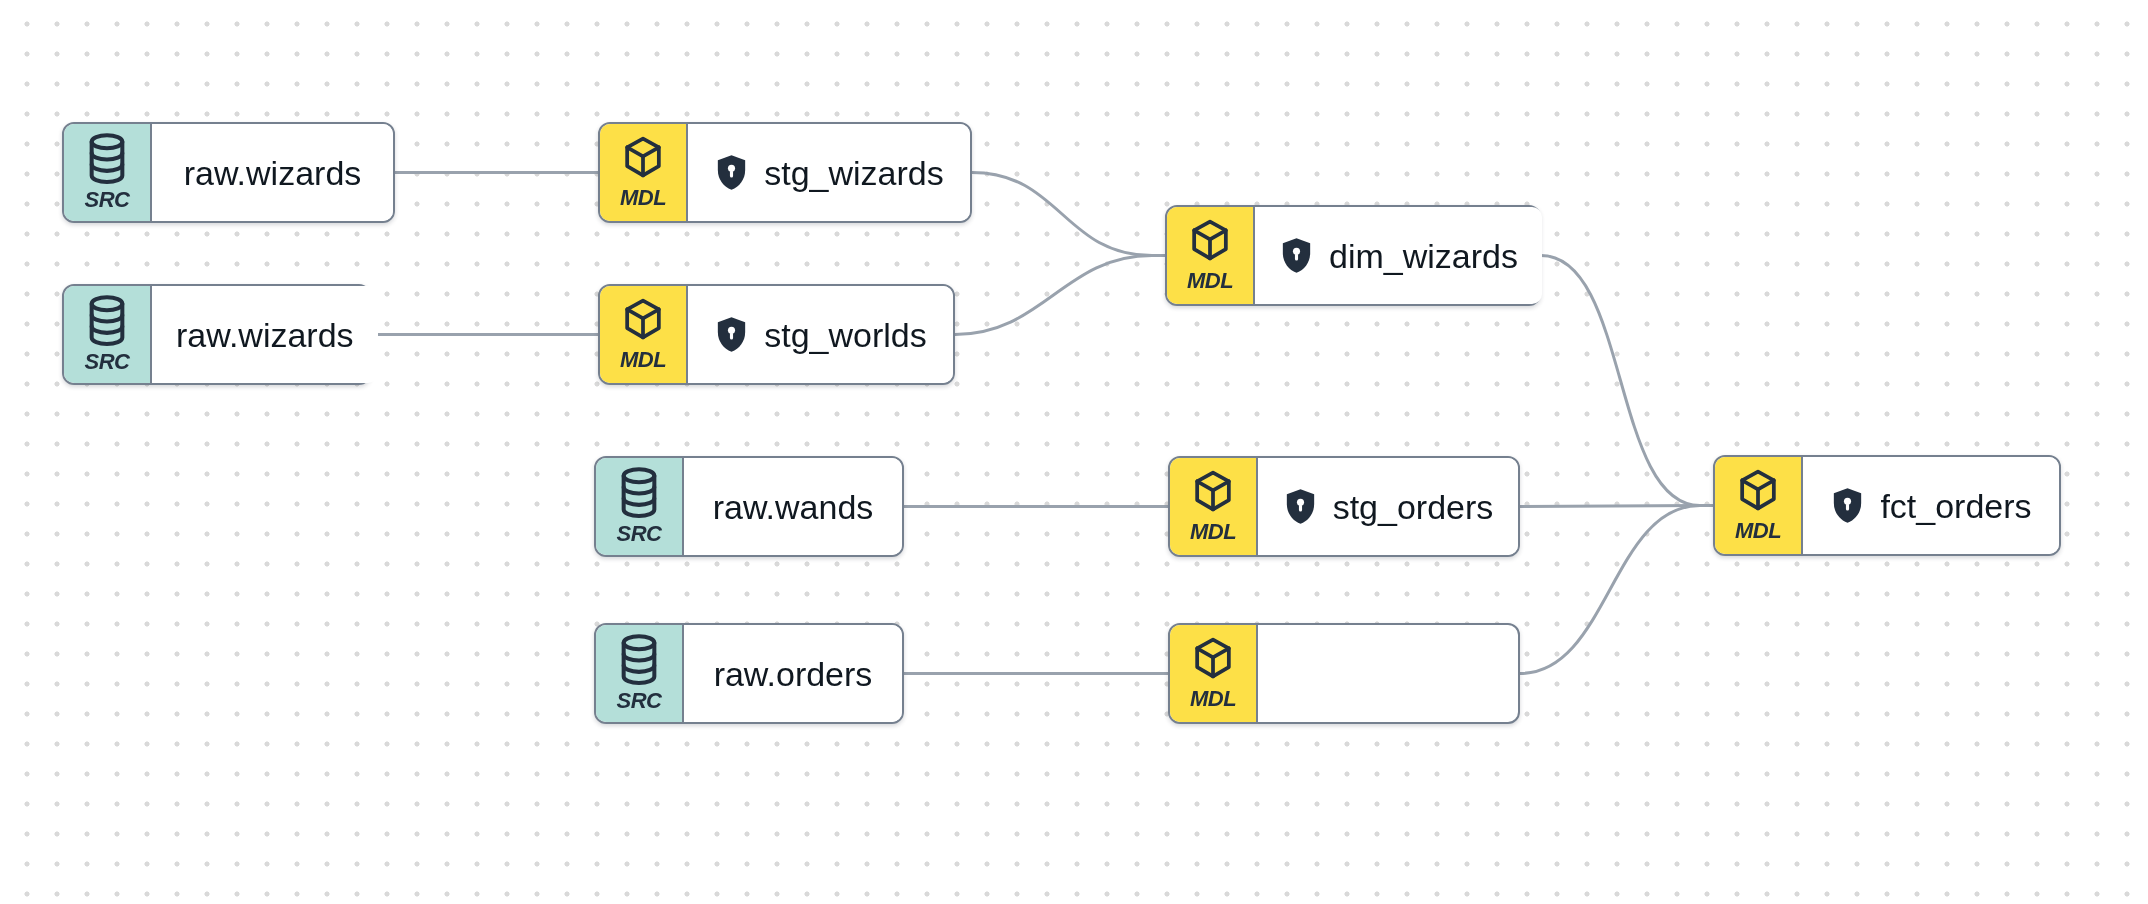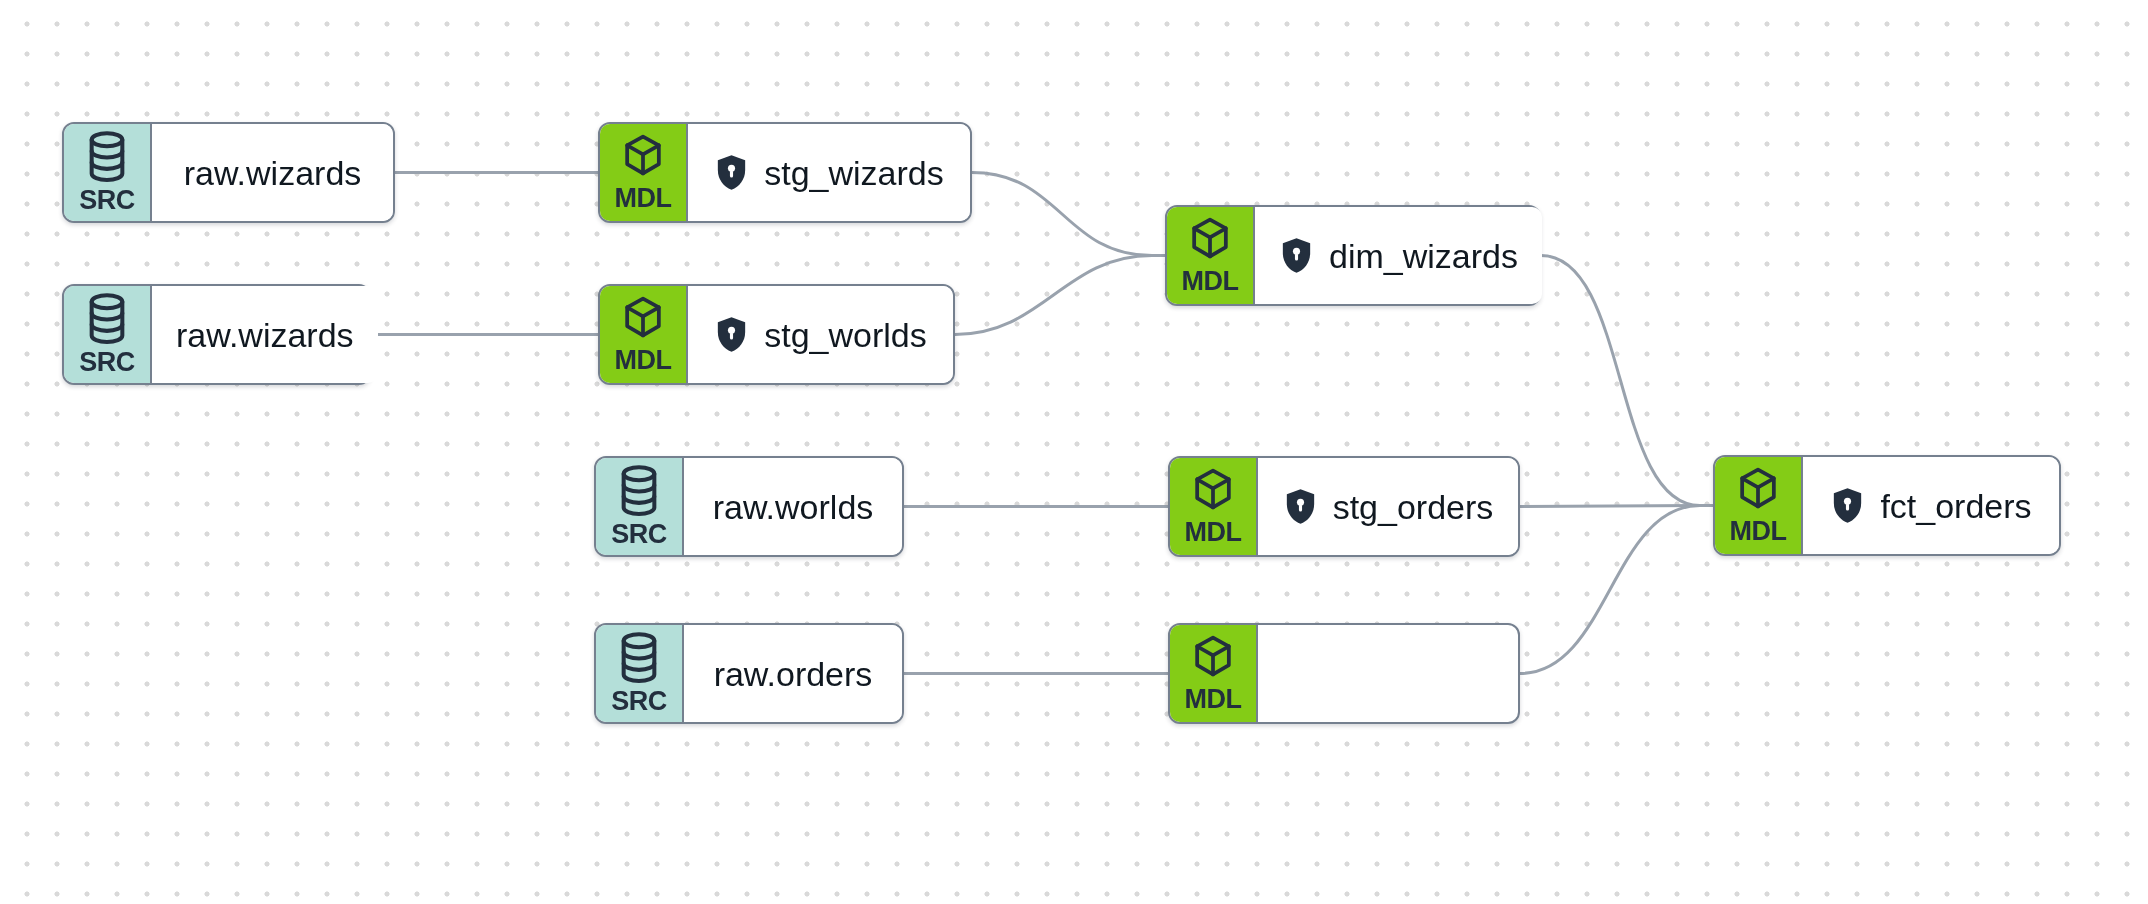--- a/index.html
+++ b/index.html
@@ -42,27 +42,28 @@
     display: flex;
     flex-direction: column;
     align-items: center;
     justify-content: center;
     gap: 3px;
     border-right: 2px solid #75808f;
     border-radius: 10px 0 0 10px;
     padding: 6px 0 8px 0;
   }
   .badge-block.src { background: #b4dfd9; }
-  .badge-block.mdl { background: #84cc16; }
+  .badge-block.mdl { background: #fde047; }
   .badge-label {
-    font-size: 27px;
+    font-size: 22px;
     font-weight: 700;
     letter-spacing: -0.5px;
     color: #232f3e;
     line-height: 1;
+    font-style: italic;
   }
   .node-icon { display: block; line-height: 0; }
   .node-body {
     flex: 1;
     display: flex;
     align-items: center;
     justify-content: center;
     gap: 15px;
     padding: 14px 24px;
     border-radius: 0 10px 10px 0;
@@ -188,21 +189,21 @@
       <span class="node-icon"><svg width="46" height="54" viewBox="0 0 24 28" fill="none" stroke="#232f3e" stroke-width="2.1" stroke-linecap="round" stroke-linejoin="round">
               <ellipse cx="12" cy="5" rx="8" ry="3.4"></ellipse>
               <path d="M4 5 v17.6 a8 3.4 0 0 0 16 0 V5"></path>
               <path d="M4 10.9 a8 3.4 0 0 0 16 0"></path>
               <path d="M4 16.8 a8 3.4 0 0 0 16 0"></path>
             </svg></span>
       <span class="badge-label">SRC</span>
     </div>
     <div class="node-body">
 
-      <span class="node-label">raw.worlds</span>
+      <span class="node-label">raw.wands</span>
     </div>
   </div>
       <div class="node" style="left: 1168px; top: 456px; width: 352px; height: 101px;">
     <div class="badge-block mdl">
       <span class="node-icon"><svg width="50" height="50" viewBox="0 0 24 24" fill="none" stroke="#232f3e" stroke-width="1.8" stroke-linecap="round" stroke-linejoin="round">
               <path d="M12 2.2 L19.6 6.4 V15.4 L12 19.9 L4.4 15.4 V6.4 Z"></path>
               <path d="M4.4 6.4 L12 10.7 L19.6 6.4"></path>
               <path d="M12 10.7 V19.9"></path>
             </svg></span>
       <span class="badge-label">MDL</span>

